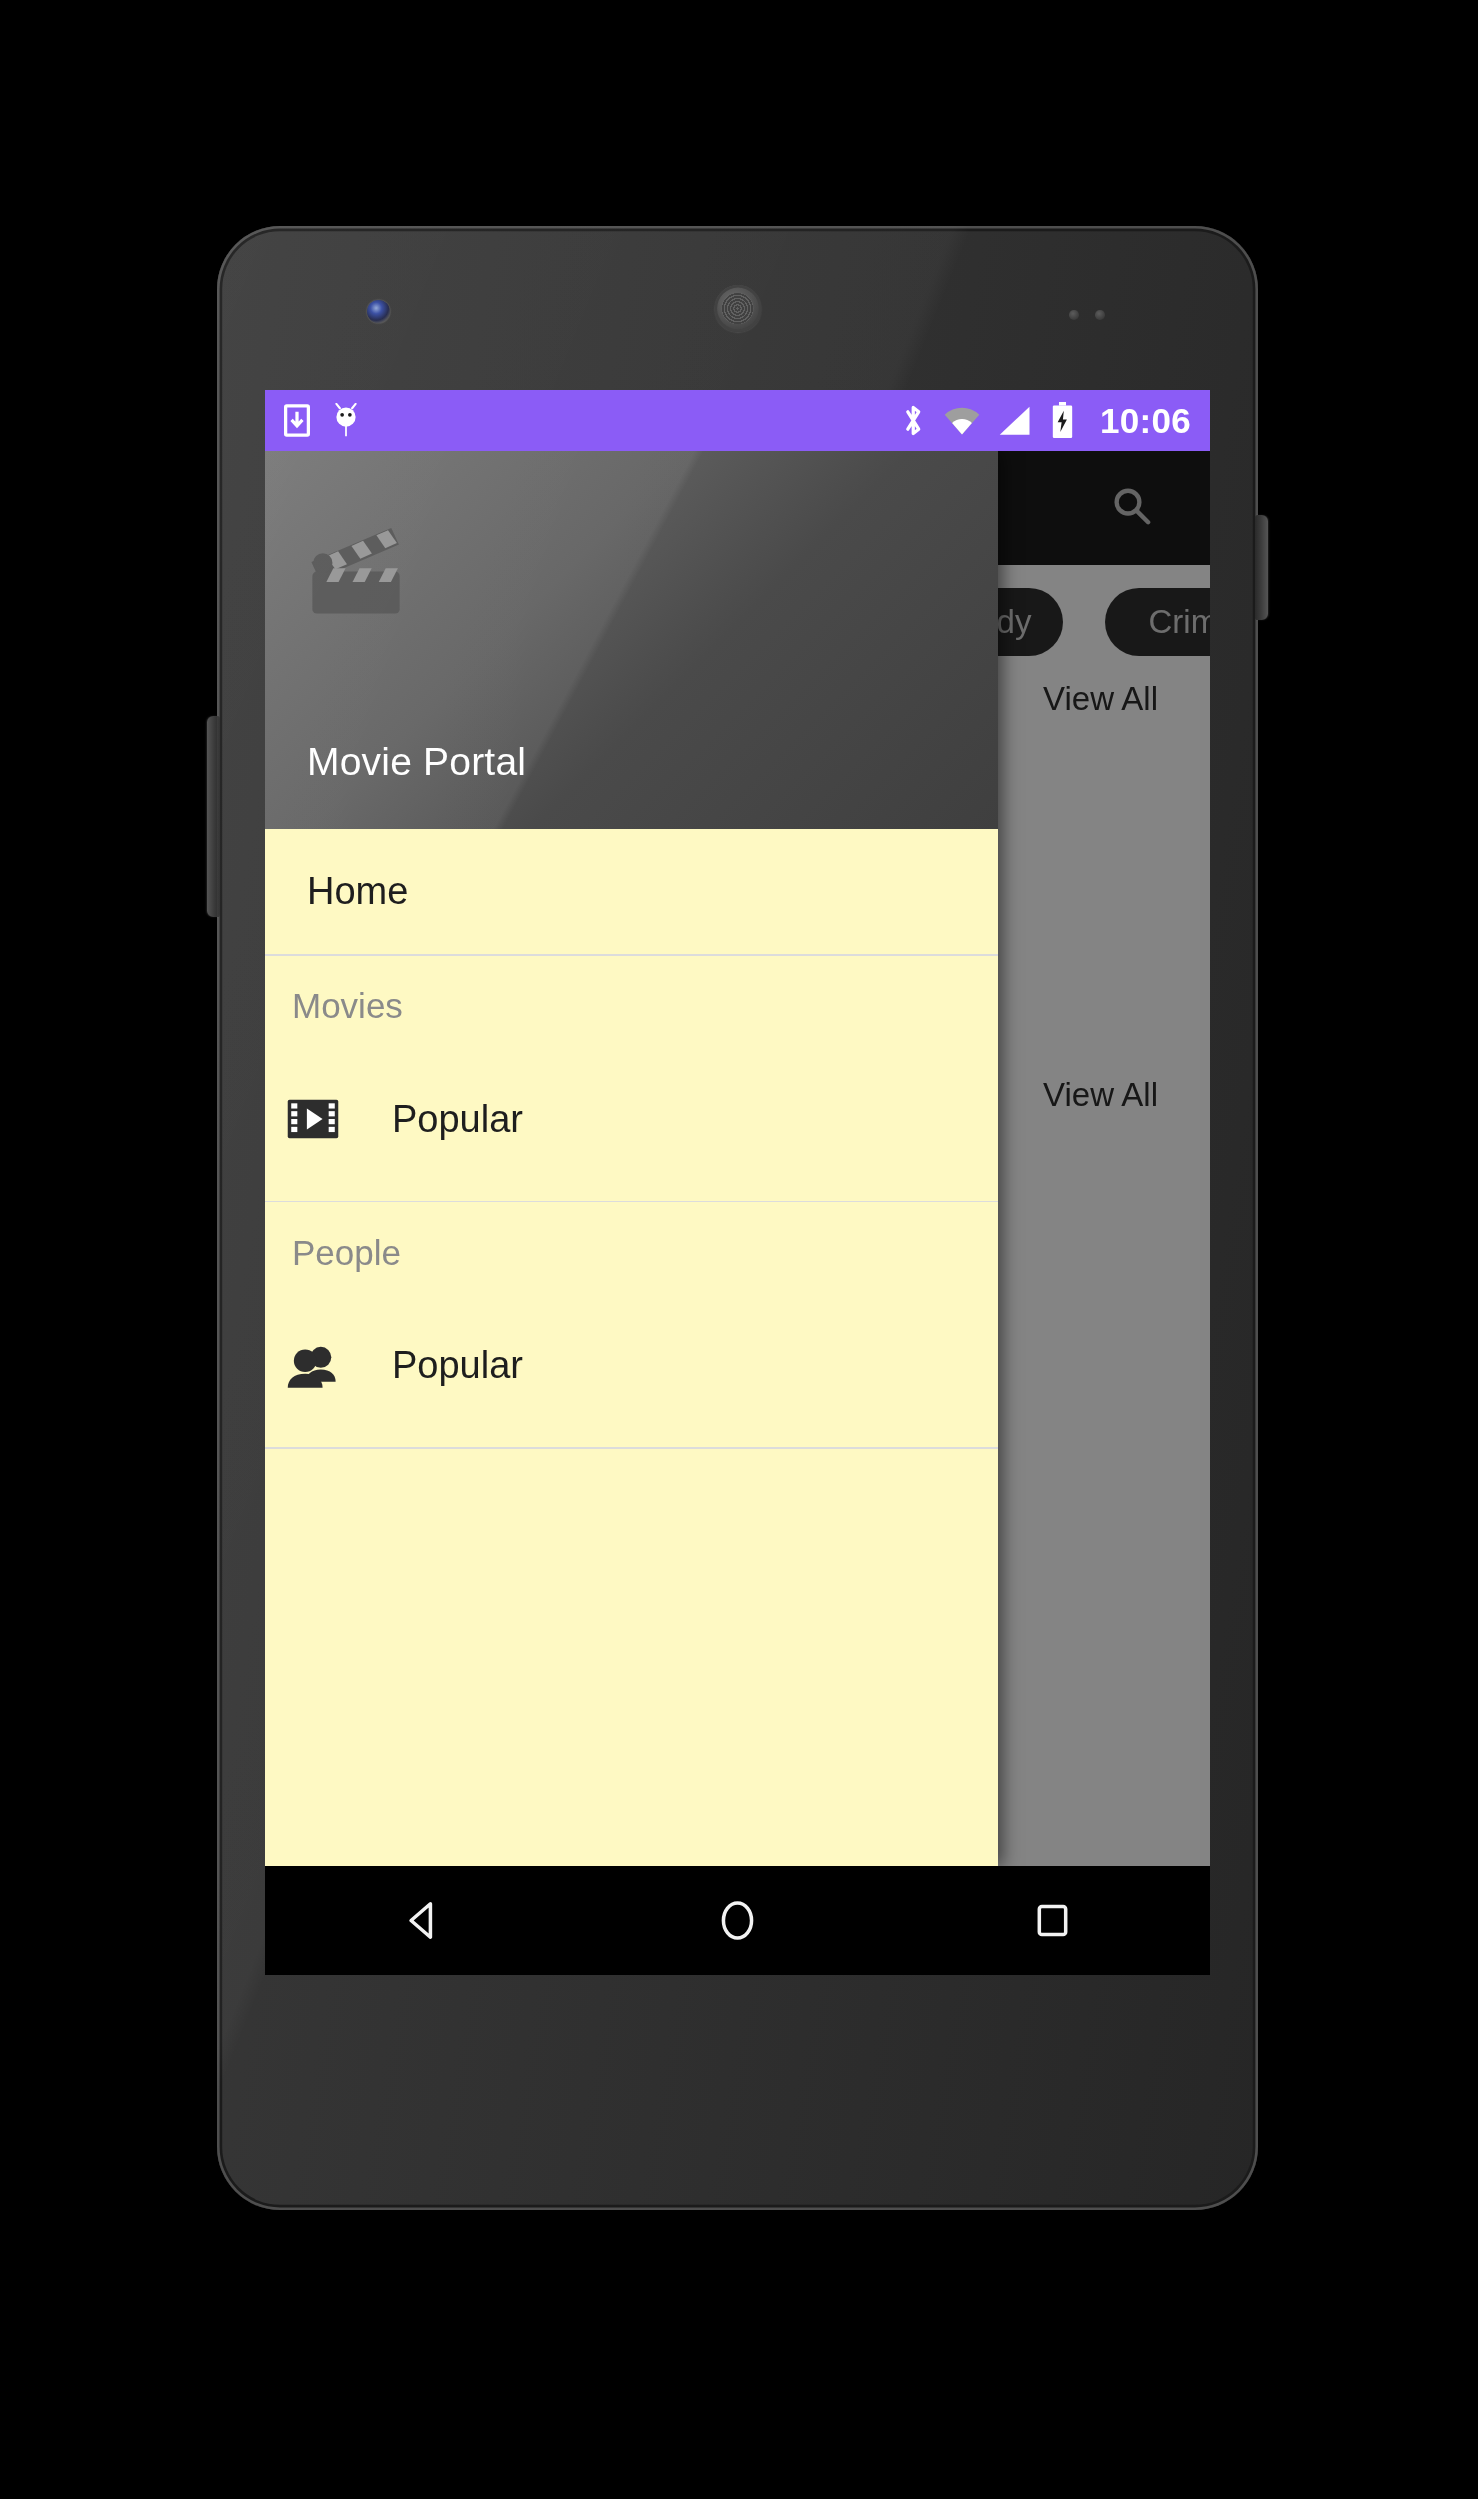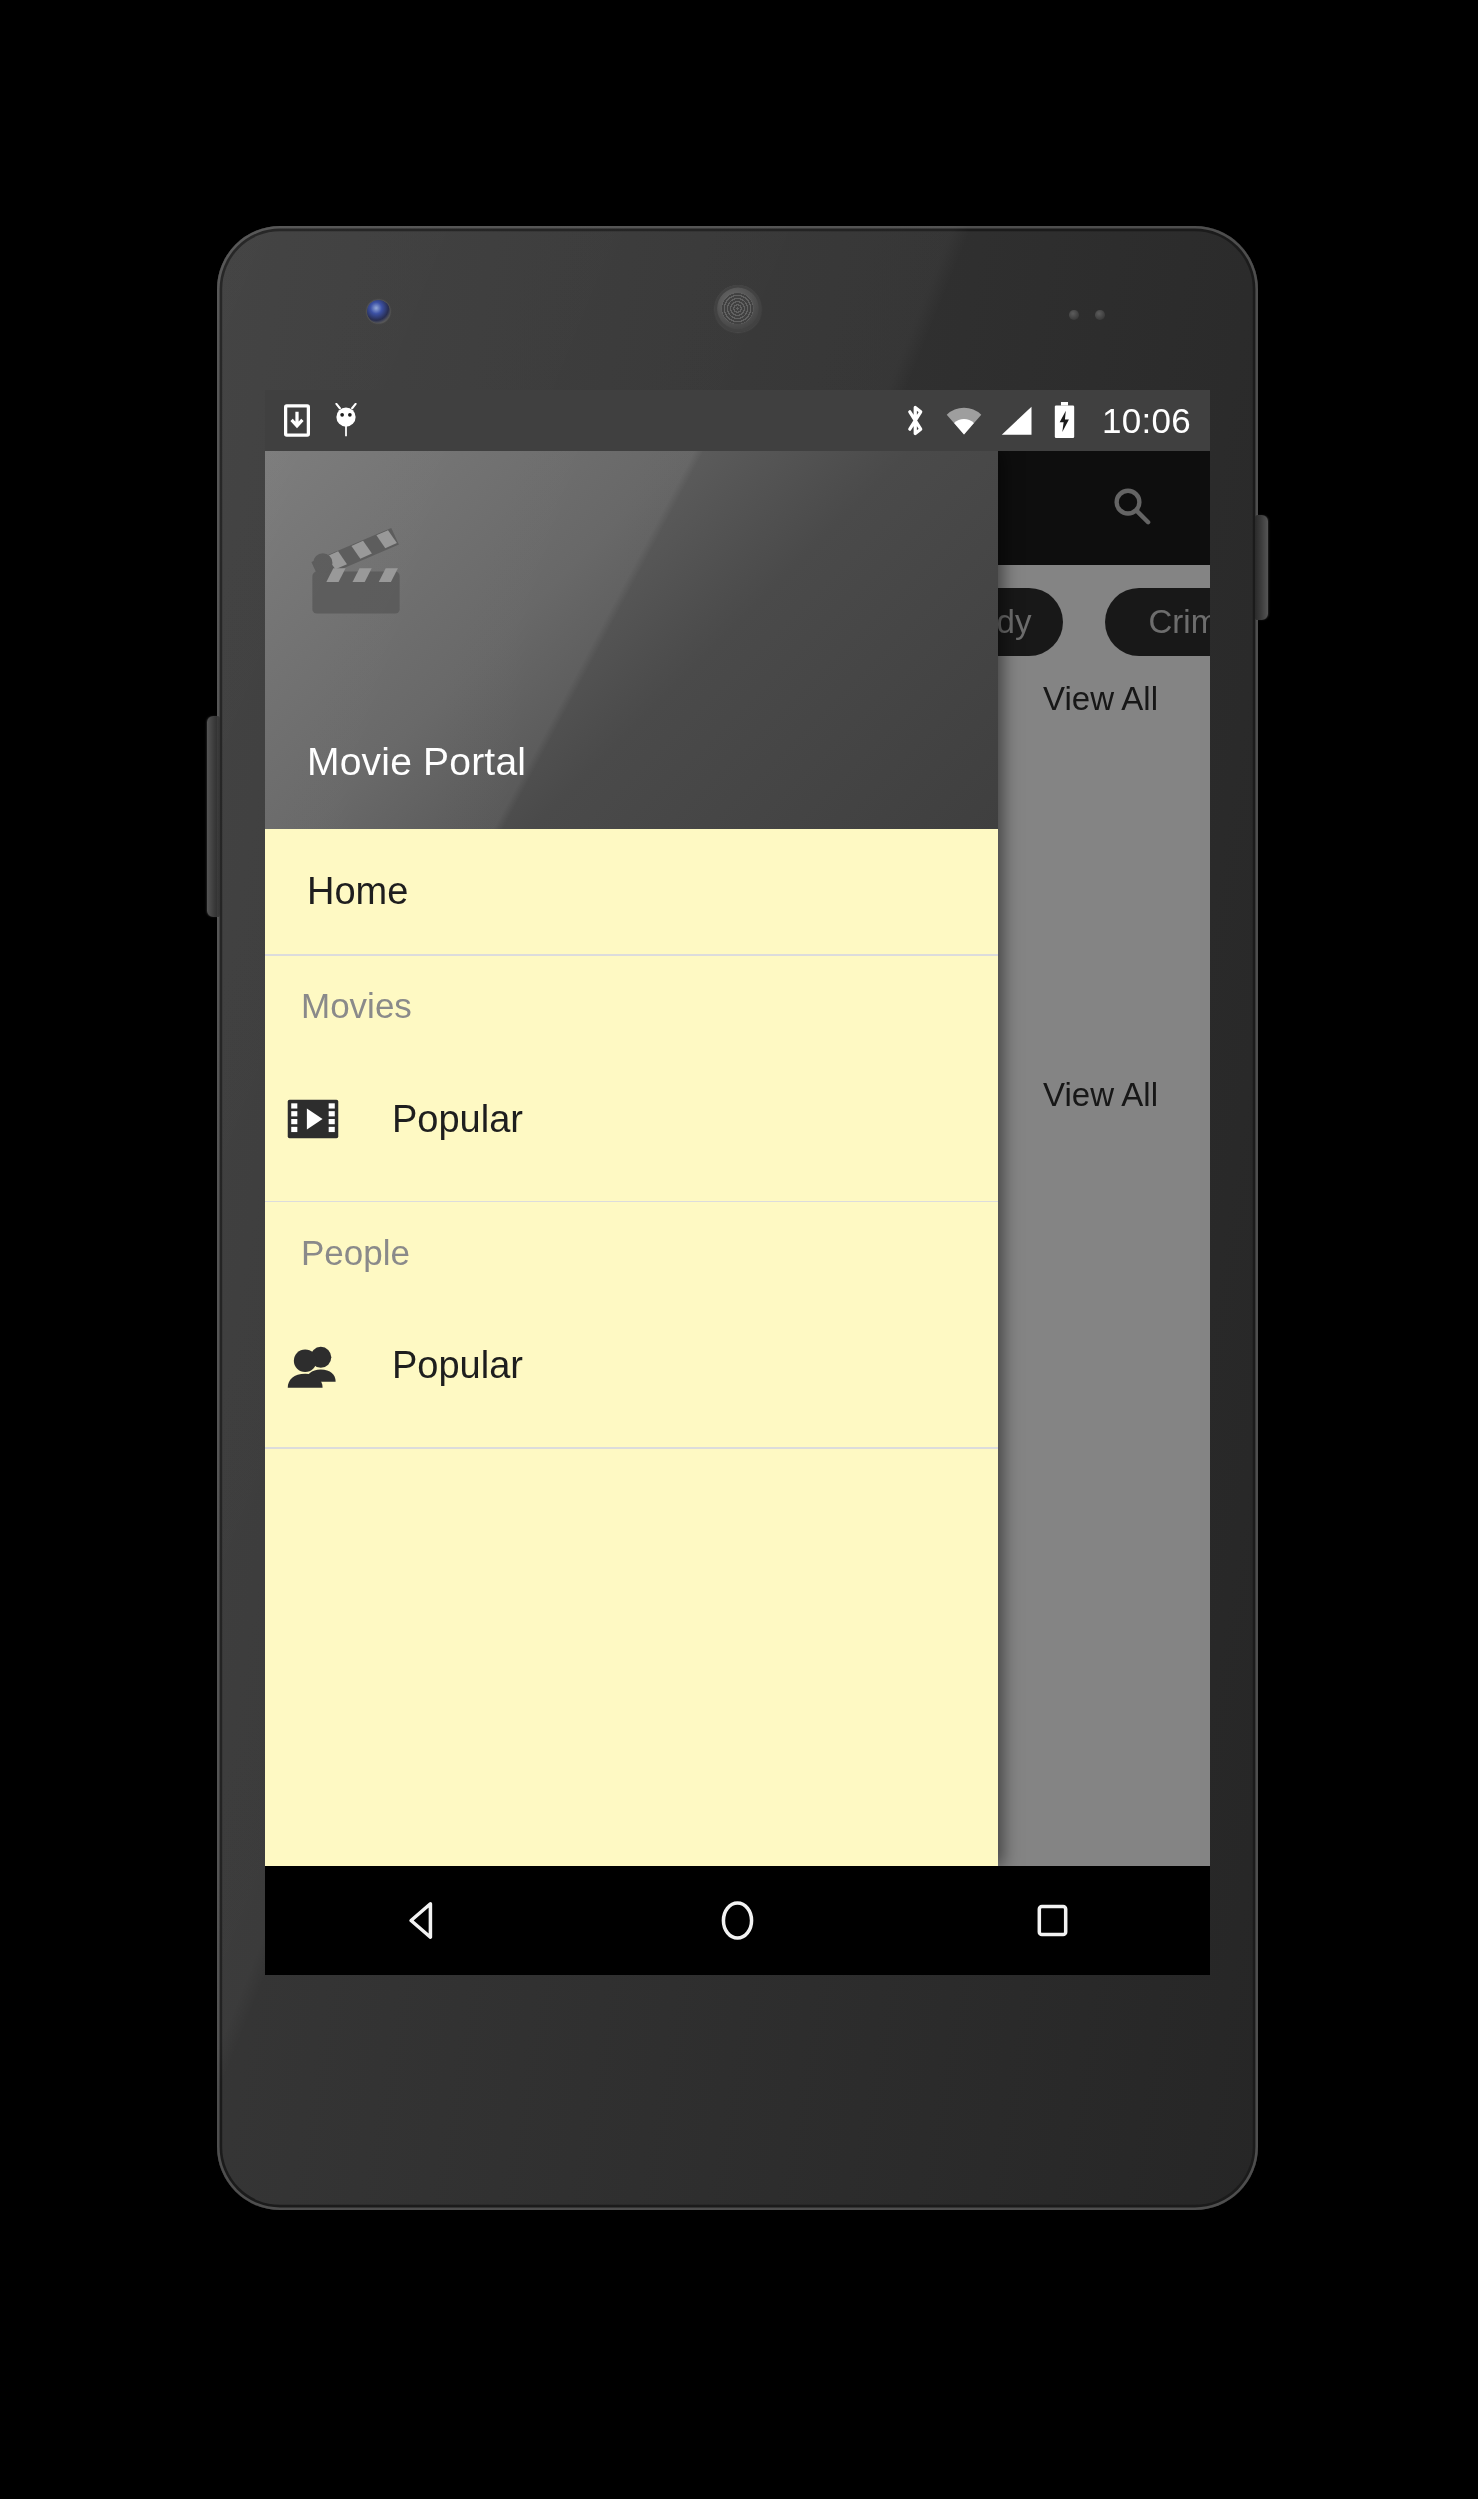--- a/index.html
+++ b/index.html
@@ -69,24 +69,25 @@
     position: absolute;
     left: 48px; top: 164px;
     width: 945px; height: 1585px;
     background: #000;
     overflow: hidden;
   }
 
   
   #status-bar {
     position: absolute; left:0; top:0; width: 100%; height: 61px;
-    background: #404040;
+    background: #8b5cf6;
     display: flex; align-items: center;
     padding: 0 19px;
     z-index: 40;
+    font-weight: bold;
   }
   .sb-left { display:flex; align-items:center; gap: 21px; }
   .sb-right { margin-left:auto; display:flex; align-items:center; gap: 17.5px; }
   .sb-icon { display:block; }
   #status-clock {
     color:#fff; font-size: 35px; letter-spacing: 0.3px;
     font-family: "Liberation Sans", sans-serif;
     margin-left: 8.7px;
   }
 
@@ -186,21 +187,21 @@
     display:flex; align-items:center; justify-content:center;
     flex: 0 0 auto;
   }
   .drawer-item .item-label {
     font-size: 38px; color:#1e1e1e; margin-left: 52px;
   }
   .drawer-item.no-icon .item-label { margin-left: 0; }
 
   .drawer-subheader {
     height: 101px; display:flex; align-items:center;
-    padding-left: 36px;
+    padding-left: 27px;
     font-size: 35px; color:#8a8a8a;
   }
   .group-spacer { height: 19px; }
 
   
   #nav-bar {
     position:absolute; left:0; bottom:0; width:100%; height:109px;
     background:#000;
     display:flex; align-items:center; justify-content:space-around;
     z-index: 50;

